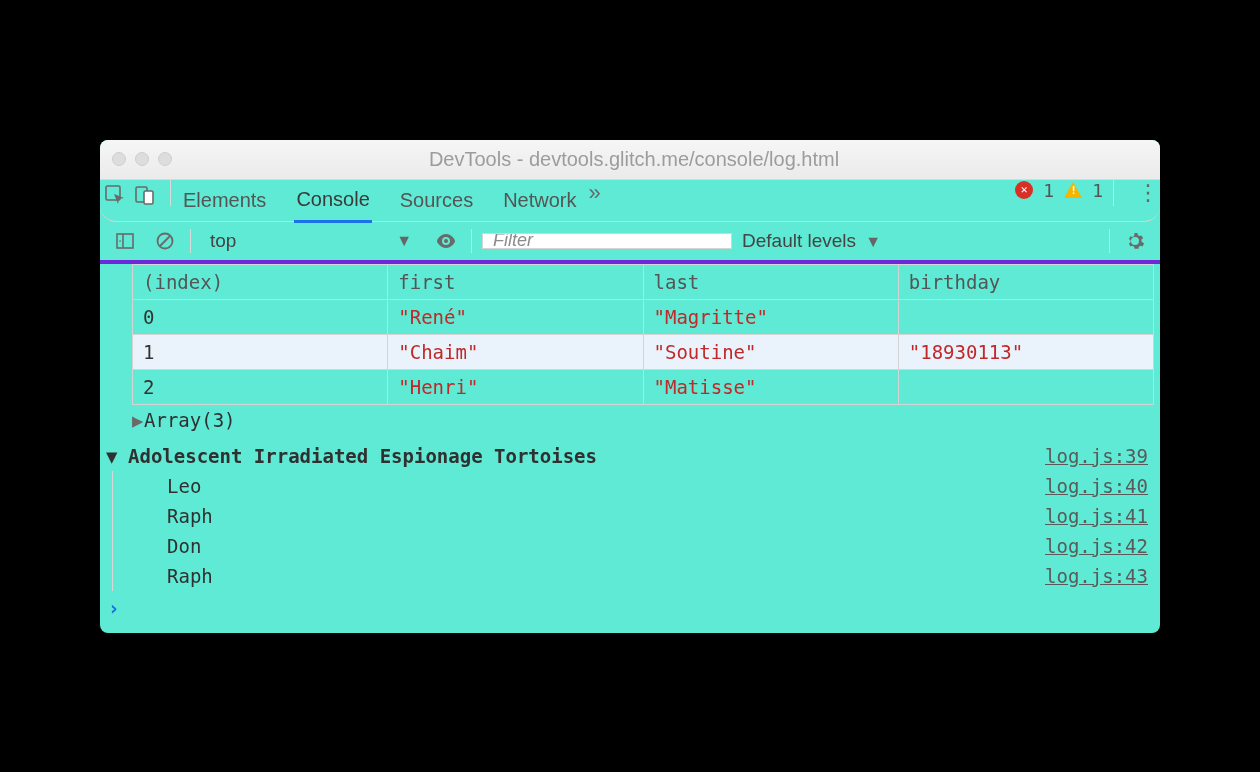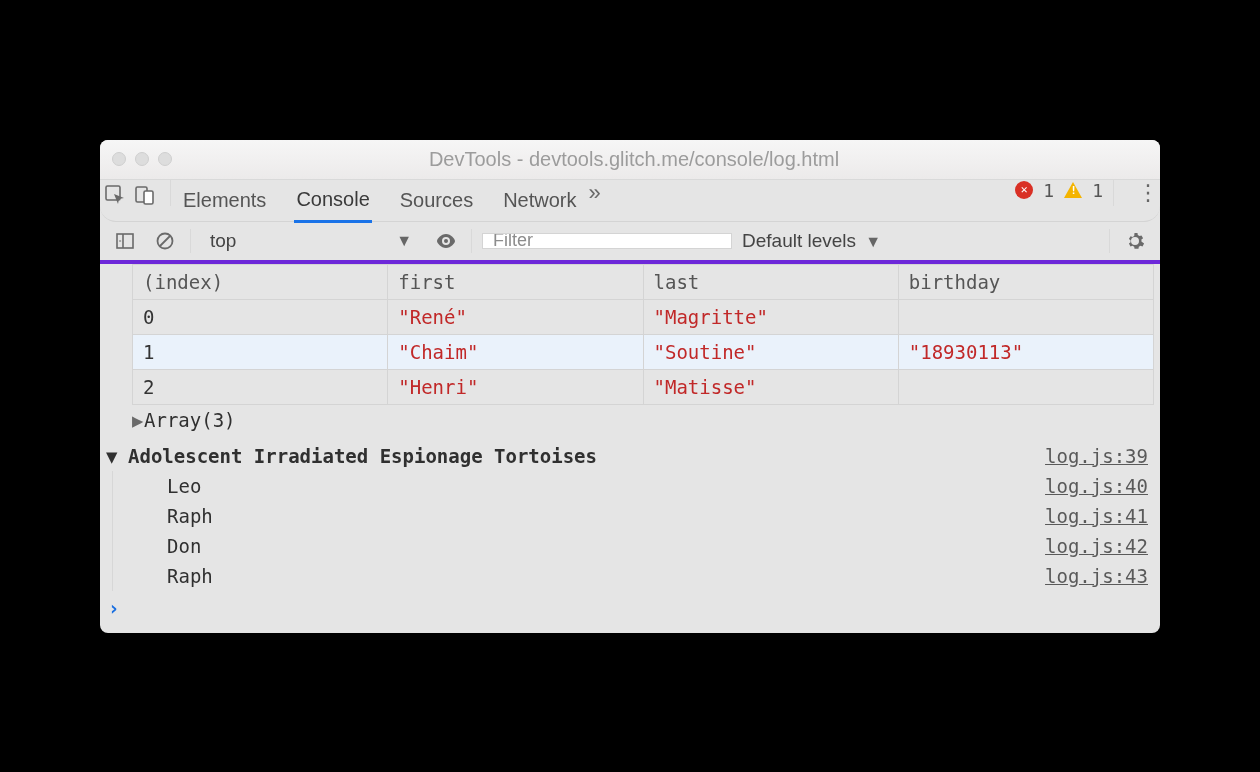--- a/index.html
+++ b/index.html
@@ -8,21 +8,21 @@
     background: #000;
     font-family: -apple-system, "Helvetica Neue", Arial, sans-serif;
     width: 1260px;
     height: 772px;
     display: flex;
     align-items: center;
     justify-content: center;
   }
   .window {
     width: 1060px;
-    background: #e5e5e5;
+    background: #5eead4;
     border-radius: 8px;
     box-shadow: 0 18px 50px rgba(0,0,0,.45);
     overflow: hidden;
     position: relative;
   }
   .titlebar {
     height: 40px;
     background: linear-gradient(#f6f6f6,#eceaea);
     border-bottom: 1px solid #d9d9d9;
     display: flex;
@@ -77,21 +77,21 @@
     font-size:19px; color:#555;
   }
   .context-sel {
     display:flex; align-items:center; justify-content:space-between;
     border:1px solid transparent; padding:4px 8px; min-width:220px;
     color:#444; cursor:pointer;
   }
   .context-sel .arrow { color:#666; font-size:16px; }
   .filter {
     border:1px solid #d4d4d4; background:#fff; height:16px;
-    padding:2px 10px; font-size:18px; color:#333; width:250px;
+    padding:2px 10px; font-size:18px; color:#333; width:250px;font-style:italic;
   }
   .filter::placeholder { color:#8c8c8c; }
   .levels { color:#444; cursor:pointer; }
   .gear { margin-left:auto; }
 
   .body { padding: 0 6px 4px 0; font-family: Menlo, Consolas, monospace; font-size:19px; color:#303030; }
   table.data {
     border-collapse: collapse; width: calc(100% - 32px);
     margin-left:32px; table-layout:fixed;
   }

